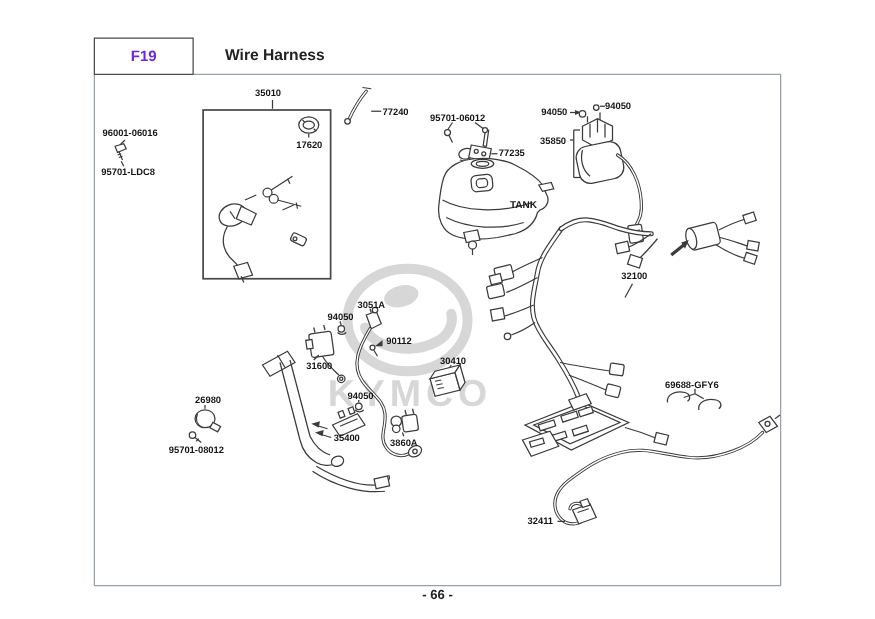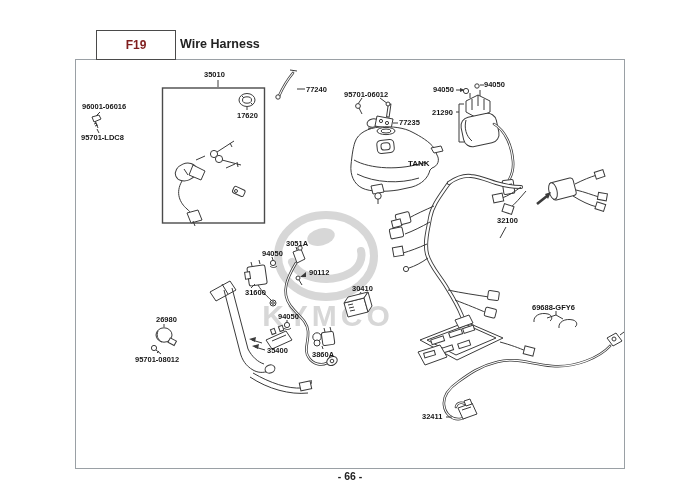--- a/index.html
+++ b/index.html
@@ -2,21 +2,21 @@
 <html><head>
 <meta charset="utf-8">
 <style>
   html,body{margin:0;padding:0;background:#fff;}
   #page{position:relative;width:700px;height:495px;background:#fff;overflow:hidden;
         font-family:"Liberation Sans",sans-serif;color:#111;}
   
   #f19box{position:absolute;left:75px;top:30px;width:80px;height:30px;
           border:1.6px solid #4a4a4a;box-sizing:border-box;
           display:flex;align-items:center;justify-content:center;
-          font-size:12px;font-weight:bold;color:#7f1d1d;background:#fff;z-index:5;margin-left:21px;}
+          font-size:12px;font-weight:bold;color:#6d28d9;background:#fff;z-index:5;}
   #htitle{position:absolute;left:180px;top:37px;font-size:12.5px;font-weight:bold;color:#222;z-index:5;text-align:right;}
   
   #frame{position:absolute;left:75px;top:59px;width:550px;height:410px;
          border:1.6px solid #9aa0a5;box-sizing:border-box;background:#fff;z-index:1;}
   
   #pageno{position:absolute;left:320px;top:470px;width:60px;text-align:center;
           font-size:10.5px;font-weight:bold;color:#222;}
   
   #wm{position:absolute;left:0;top:0;z-index:2;}
   #wmtext{position:absolute;left:253px;top:299px;width:150px;text-align:center;
@@ -338,21 +338,21 @@
   <div class="plbl" style="left:204px;top:70px">35010</div>
   <div class="plbl" style="left:82px;top:102px">96001-06016</div>
   <div class="plbl" style="left:81px;top:133px">95701-LDC8</div>
   <div class="plbl" style="left:237px;top:111px">17620</div>
   <div class="plbl" style="left:306px;top:85px">77240</div>
   <div class="plbl" style="left:344px;top:90px">95701-06012</div>
   <div class="plbl" style="left:399px;top:118px">77235</div>
   <div class="plbl big" style="left:408px;top:159px">TANK</div>
   <div class="plbl" style="left:433px;top:85px">94050</div>
   <div class="plbl" style="left:484px;top:80px">94050</div>
-  <div class="plbl" style="left:432px;top:108px">21290</div>
+  <div class="plbl" style="left:432px;top:108px">35850</div>
   <div class="plbl" style="left:497px;top:216px">32100</div>
   <div class="plbl" style="left:286px;top:239px">3051A</div>
   <div class="plbl" style="left:262px;top:249px">94050</div>
   <div class="plbl" style="left:309px;top:268px">90112</div>
   <div class="plbl" style="left:245px;top:288px">31600</div>
   <div class="plbl" style="left:352px;top:284px">30410</div>
   <div class="plbl" style="left:278px;top:312px">94050</div>
   <div class="plbl" style="left:156px;top:315px">26980</div>
   <div class="plbl" style="left:135px;top:355px">95701-08012</div>
   <div class="plbl" style="left:267px;top:346px">35400</div>

